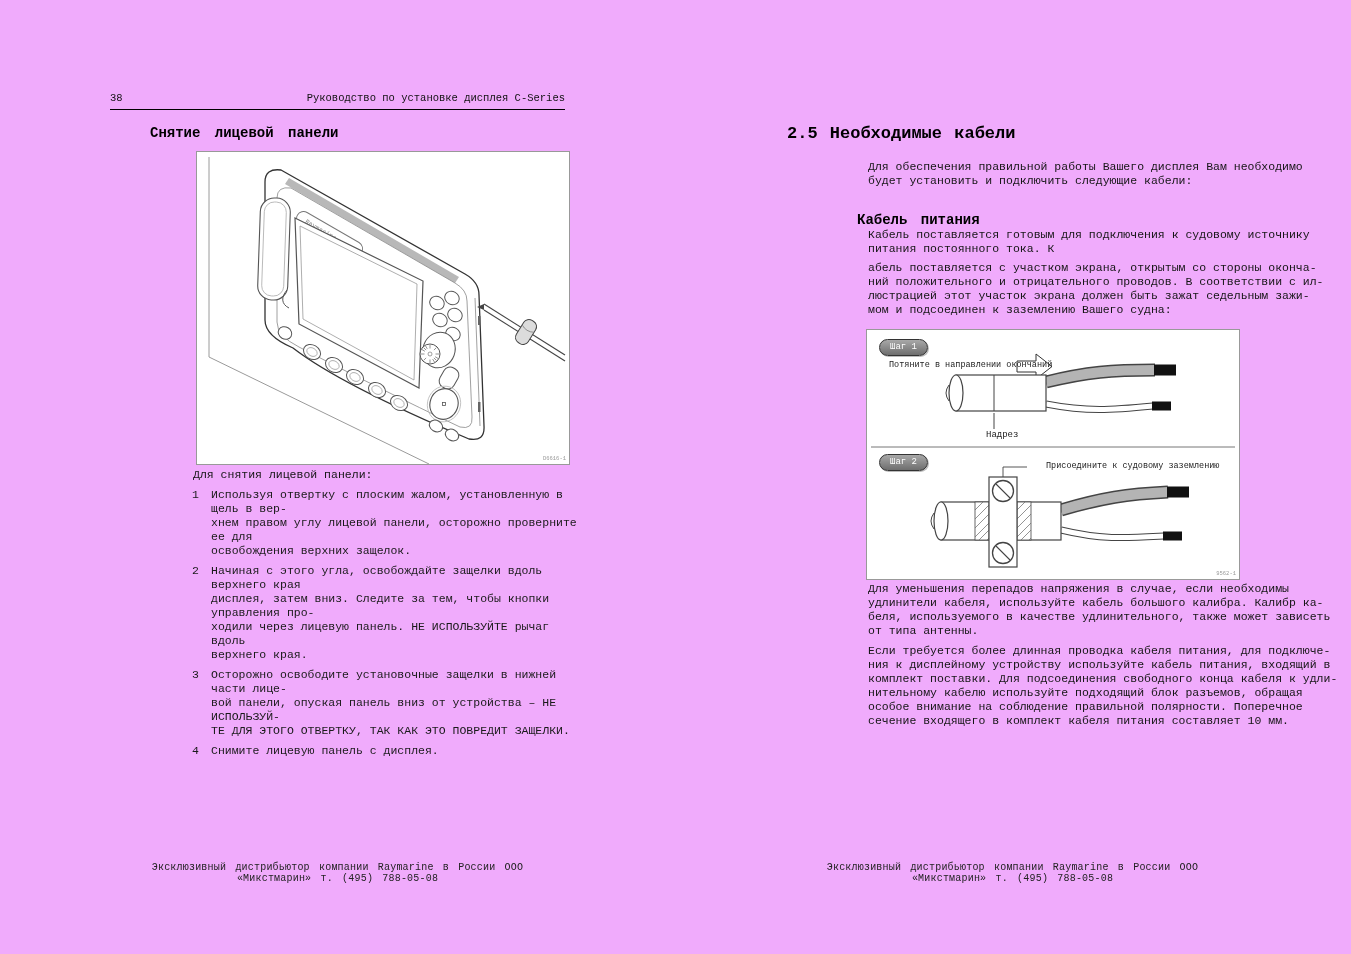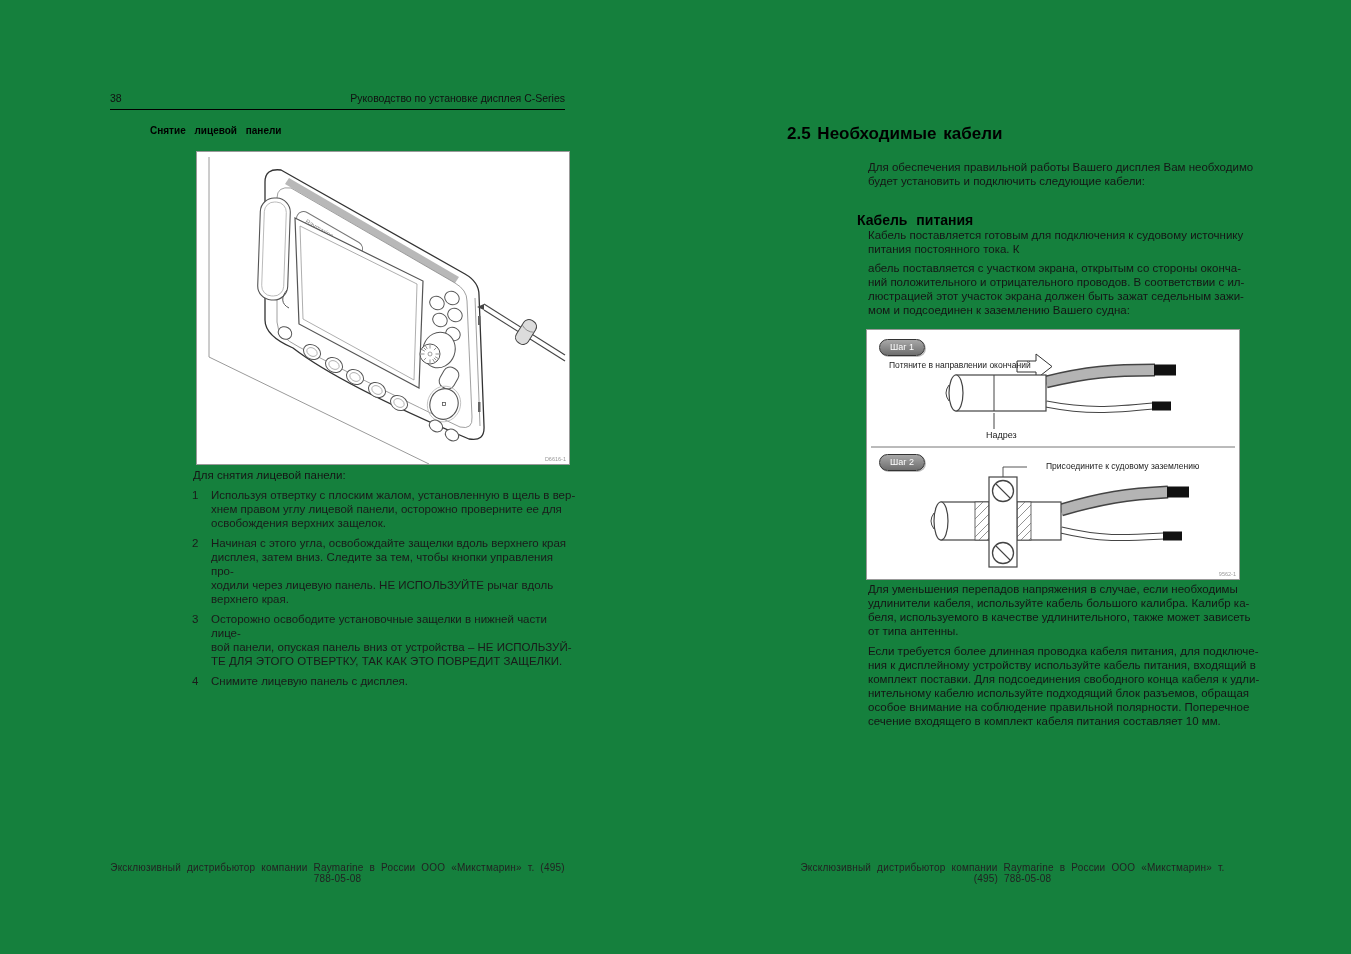--- a/index.html
+++ b/index.html
@@ -1,26 +1,26 @@
 <!DOCTYPE html>
 <html><head>
 <meta charset="utf-8">
 <style>
   html,body{margin:0;padding:0;background:#fff;}
   #canvas{
-    position:relative;width:1351px;height:954px;background:#15803d;overflow:hidden;
-    font-family:Liberation Sans, sans-serif;color:#1a1a1a;
+    position:relative;width:1351px;height:954px;background:#f0abfc;overflow:hidden;
+    font-family:Liberation Mono, monospace;color:#1a1a1a;
   }
   .abs{position:absolute;}
   
   .pg-header{display:flex;justify-content:space-between;align-items:flex-end;
     border-bottom:1.2px solid #000;padding-bottom:5px;font-size:10.5px;color:#111;}
   .pg-footer{font-size:10px;color:#222;text-align:center;word-spacing:3px;letter-spacing:.2px;}
   
-  .h1-left{font-size:10px;font-weight:bold;word-spacing:6px;color:#000;}
+  .h1-left{font-size:14px;font-weight:bold;word-spacing:6px;color:#000;}
   .h1-right{font-size:17px;font-weight:bold;word-spacing:2px;color:#000;}
   .h2-right{font-size:14px;font-weight:bold;word-spacing:5px;color:#000;}
   
   .body-txt{font-size:11.5px;line-height:14px;white-space:pre-line;color:#151515;}
   .steps .step{display:flex;margin-bottom:6px;}
   .steps .num{width:19px;flex:0 0 19px;font-size:11.5px;line-height:14px;}
   .steps .txt{font-size:11.5px;line-height:14px;white-space:pre-line;}
   
   .fig-frame{border:1px solid #999;background:#fff;}
   .badge{position:absolute;display:inline-block;padding:2px 10px 3px 10px;border-radius:9px;

